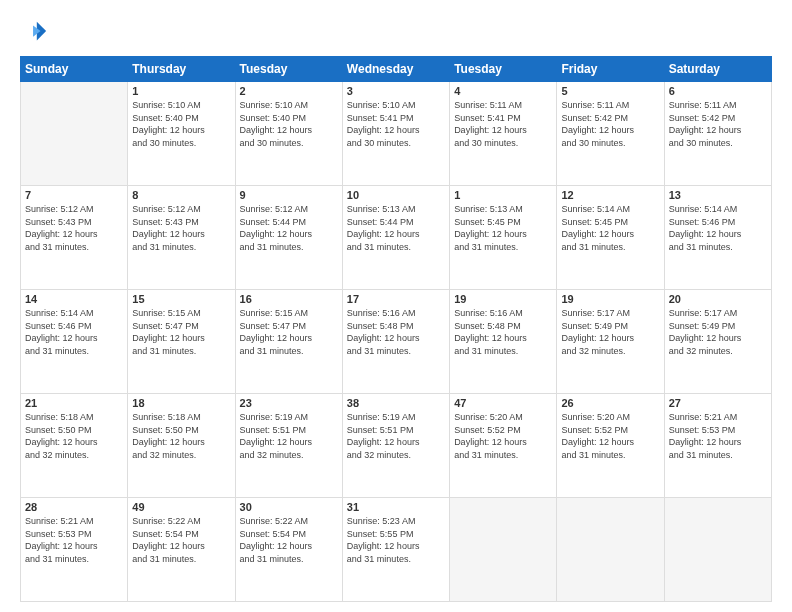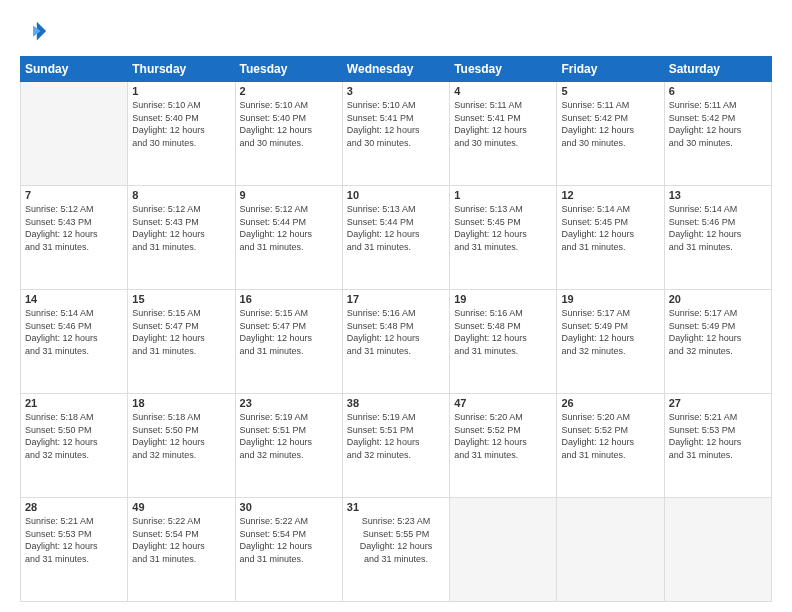--- a/index.html
+++ b/index.html
@@ -335,21 +335,21 @@
           </td>
           <td>
             <span class="day-num">30</span>
             <div class="day-info" style="white-space: pre-line;">Sunrise: 5:22 AM
 Sunset: 5:54 PM
 Daylight: 12 hours
 and 31 minutes.</div>
           </td>
           <td>
             <span class="day-num">31</span>
-            <div class="day-info" style="white-space: pre-line; text-align: center;">Sunrise: 5:23 AM
+            <div class="day-info" style="white-space: pre-line;">Sunrise: 5:23 AM
 Sunset: 5:55 PM
 Daylight: 12 hours
 and 31 minutes.</div>
           </td>
           <td class="empty"></td>
           <td class="empty"></td>
           <td class="empty"></td>
         </tr>
       </tbody>
   </table>

